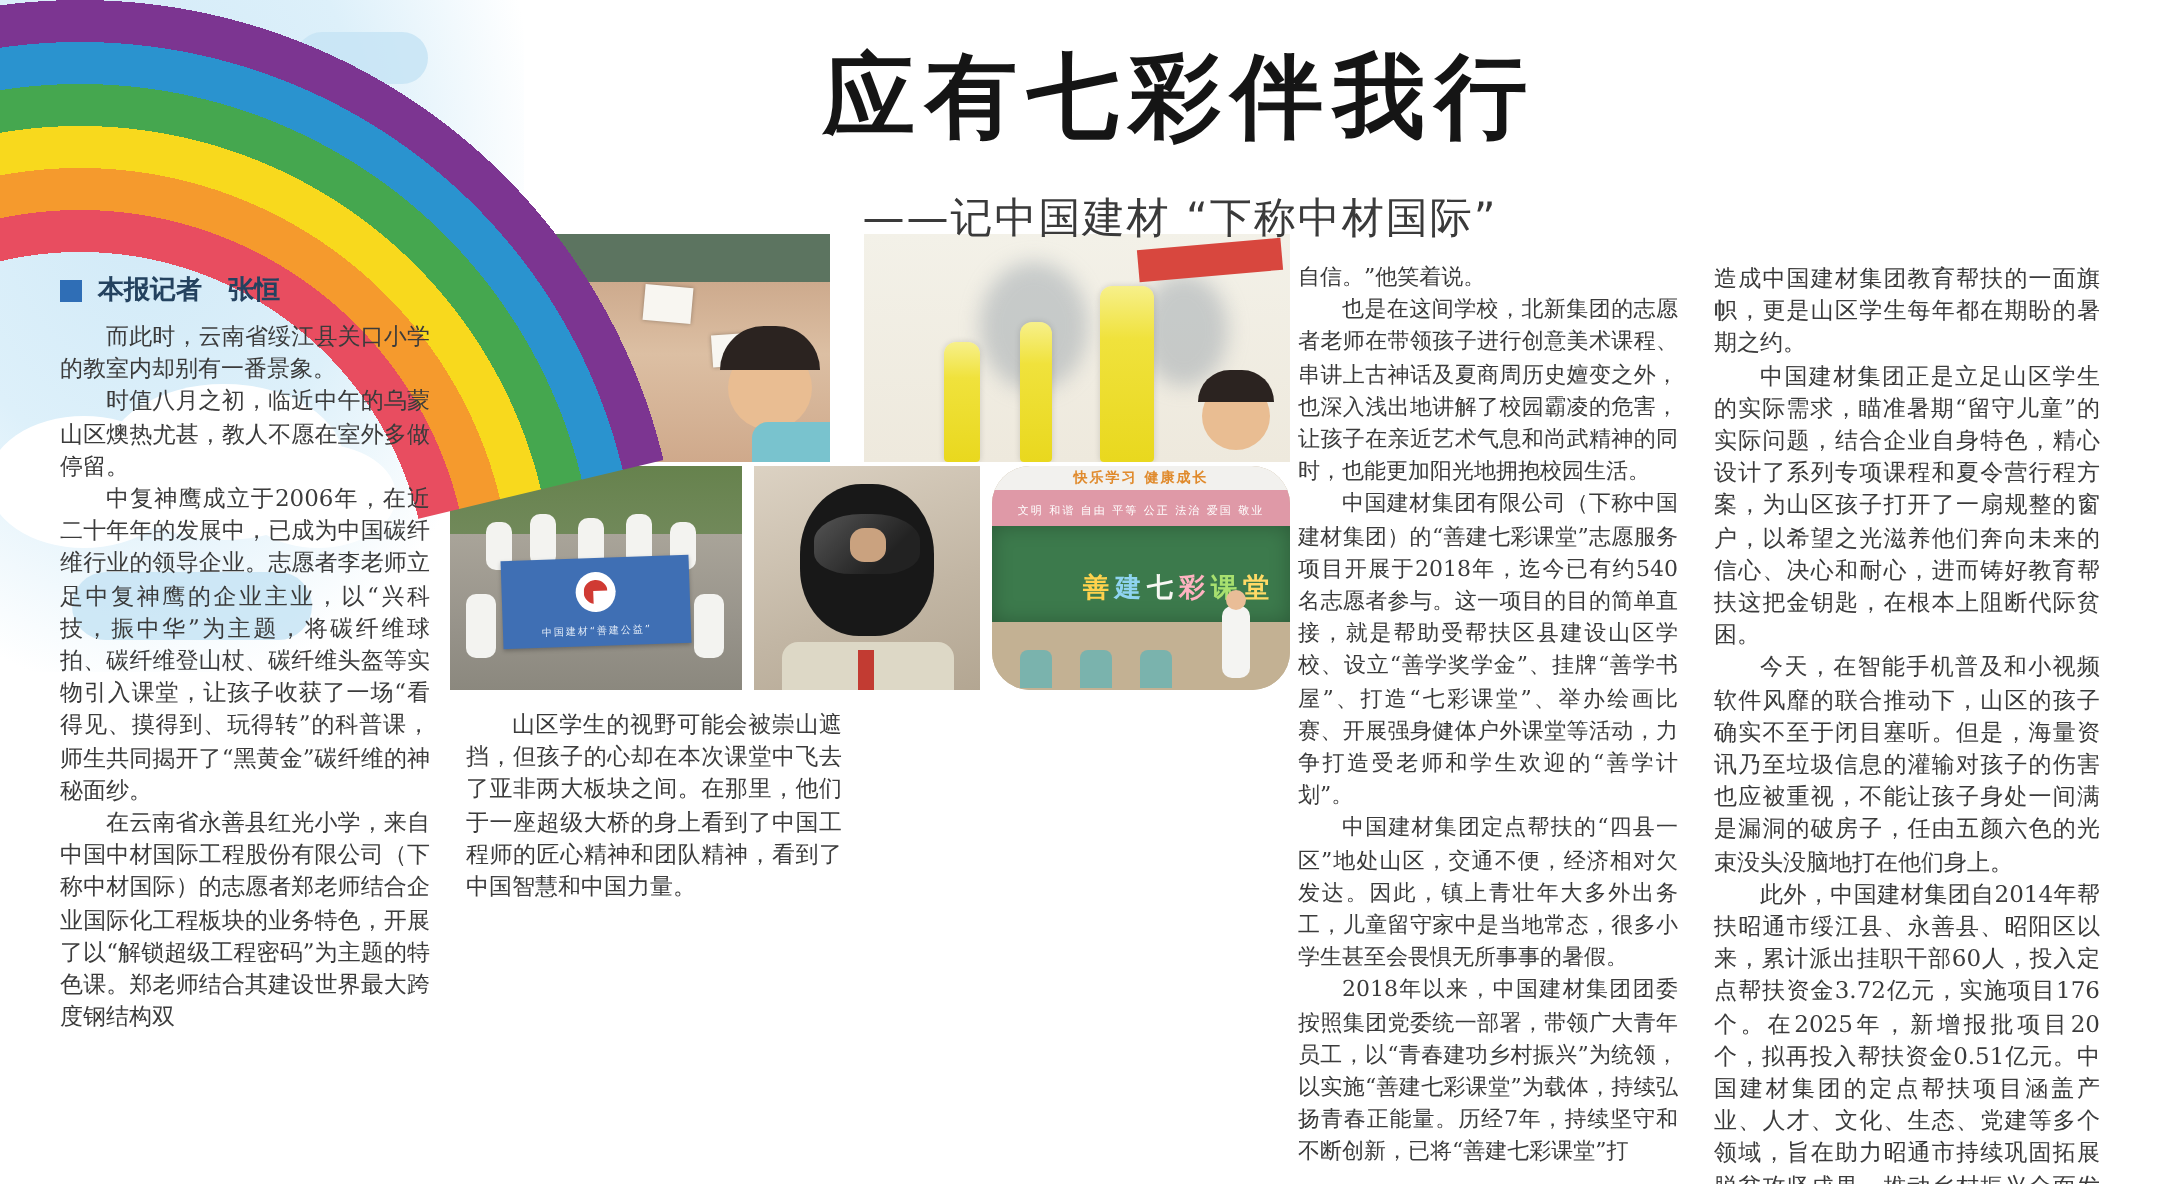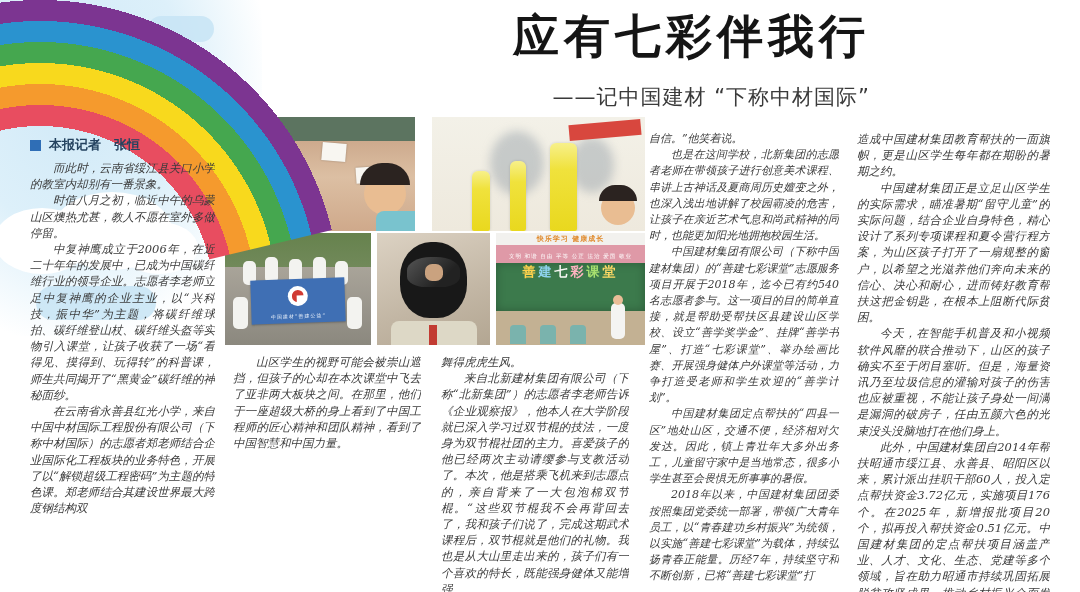--- a/index.html
+++ b/index.html
@@ -9,49 +9,49 @@
   .sky{position:absolute;left:0;top:0;width:262px;height:336px;z-index:0;
        background:radial-gradient(ellipse at 28% 26%, #d0e9f7 0%, #ddf0fa 42%, rgba(255,255,255,0) 74%);}
   .cloudb{position:absolute;background:#c7e4f4;border-radius:40px;opacity:.85;z-index:0;}
   .cloudw{position:absolute;background:#ffffff;border-radius:50%;z-index:2;}
   .rainbow{position:absolute;left:-280px;top:-20px;width:640px;height:640px;z-index:2;pointer-events:none;
        background:radial-gradient(circle at 50% 50%, rgba(0,0,0,0) 0 174px,
          #e84d60 174px 195px, #f59a2d 195px 216px, #f8d91d 216px 237px,
          #45a74f 237px 258px, #2a93cf 258px 279px, #7c3591 279px 300px, rgba(0,0,0,0) 300px);
        clip-path:polygon(0 0,100% 0,100% 38%,50% 50%,0 56%);}
   
-  .headline{position:absolute;left:310px;top:6px;width:560px;text-align:right;z-index:4;}
+  .headline{position:absolute;left:310px;top:18px;width:560px;text-align:center;z-index:4;}
   .title{margin:0;font-size:46px;font-weight:bold;color:#151515;letter-spacing:5px;}
   .subtitle{margin-top:15px;font-size:21px;color:#3a3a3a;letter-spacing:1px;
             font-family:"DejaVu Sans","Liberation Sans",sans-serif;}
   
   .byline{position:absolute;left:30px;top:136px;z-index:4;display:flex;align-items:center;gap:8px;
           font-family:Liberation Sans, sans-serif;font-size:13px;font-weight:bold;color:#24425f;}
   .byline .sq{width:11px;height:11px;background:#2f6eb6;flex:0 0 auto;}
   
   .col{position:absolute;z-index:3;font-size:11.5px;line-height:16.2px;color:#3b3b3b;
        text-align:justify;overflow:hidden;}
-  .col p{margin:0;text-indent:2em;font-style:italic;}
+  .col p{margin:0;text-indent:2em;}
   .col p.cont{text-indent:0;}
   #col0{left:30px;top:160px;width:185px;height:432px;}
   #col1{left:233px;top:354px;width:188px;height:238px;}
   #col2{left:441px;top:354px;width:188px;height:238px;}
   #col3{left:649px;top:131px;width:190px;height:461px;font-size:11px;}
   #col4{left:857px;top:131px;width:193px;height:461px;}
   
   .photo{position:absolute;z-index:1;overflow:hidden;}
   .ph-el{position:absolute;}
   #pA{left:238px;top:117px;width:177px;height:114px;
       background:linear-gradient(180deg,#5c7460 0,#5c7460 24px,#cdaa8d 24px,#dcbfa3 60px,#cfa98b 114px);}
   #pB{left:432px;top:117px;width:213px;height:114px;background:linear-gradient(180deg,#f3f1e8 0,#eee9dd 100%);}
   #pC{left:225px;top:233px;width:146px;height:112px;
       background:linear-gradient(180deg,#66824d 0,#71895a 34px,#a9a499 34px,#97938a 80px,#8b887e 112px);}
   #pD{left:377px;top:233px;width:113px;height:112px;
       background:linear-gradient(160deg,#dcd2c3 0,#c2b6a4 60%,#b3a692 100%);}
-  #pE{left:496px;top:233px;width:149px;height:112px;background:#c3b193;}
+  #pE{left:496px;top:233px;width:149px;height:112px;background:#c3b193;border-radius:19px;}
   .paper{position:absolute;background:#f8f6f1;box-shadow:0 0 2px rgba(0,0,0,.3);}
   .cylinder{position:absolute;bottom:0;background:linear-gradient(180deg,#f7f08a 0,#f0e23c 30%,#e9d81e 100%);
             border-radius:6px 6px 2px 2px;box-shadow:0 0 3px rgba(0,0,0,.15);}
   .blur-fig{position:absolute;background:rgba(135,148,160,.4);border-radius:50%;filter:blur(5px);}
   .skin{background:#e9bd92;border-radius:50%;}
   .hair{background:#2b2320;}
   .white-fig{position:absolute;background:#f3f3f0;border-radius:5px;}
   .flagC{position:absolute;left:26px;top:46px;width:94px;height:44px;background:#3f6fb4;
          transform:rotate(-2deg);box-shadow:0 1px 2px rgba(0,0,0,.25);}
   .logoC{position:absolute;left:37px;top:7px;width:20px;height:20px;background:#fff;border-radius:50%;}
@@ -63,22 +63,22 @@
           border-radius:46% 46% 44% 44%;}
   .visor{position:absolute;left:7px;top:15px;width:53px;height:30px;border-radius:45% 45% 35% 35%;
          background:linear-gradient(135deg,#555 0,#222 70%);}
   .faceD{position:absolute;left:18px;top:7px;width:18px;height:17px;background:#caa27f;border-radius:40%;}
   .bannerE{position:relative;height:30px;background:linear-gradient(180deg,#f2f1ee 0 12px,#df99a7 12px);}
   .bannerE .l1{position:absolute;top:1px;width:100%;text-align:center;
         font:bold 7px/10px "DejaVu Sans",sans-serif;letter-spacing:1px;color:#e08a2c;}
   .bannerE .l2{position:absolute;bottom:3px;width:100%;text-align:center;
         font:5.5px/7px "DejaVu Sans",sans-serif;color:#ffffff;letter-spacing:1px;}
   .boardE{position:relative;height:48px;background:#3c7a4c;box-shadow:inset 0 0 10px rgba(0,0,0,.25);}
-  .chalkE{position:absolute;top:1px;width:100%;text-align:center;
-          font:bold 13px/15px "DejaVu Sans","Liberation Sans",sans-serif;letter-spacing:3px;}
+  .chalkE{position:absolute;top:24px;width:100%;text-align:center;
+          font:bold 13px/15px "DejaVu Sans","Liberation Sans",sans-serif;letter-spacing:3px;padding-left:19px;}
   .roomE{position:relative;height:34px;background:#c3b193;}
   .chairE{position:absolute;bottom:1px;width:16px;height:19px;background:#7ab3ad;border-radius:4px 4px 0 0;}
   .teacherE{position:absolute;right:20px;top:-8px;width:14px;height:36px;background:#f4f4f2;border-radius:5px;}
   .teacherE::before{content:"";position:absolute;left:2px;top:-8px;width:10px;height:10px;
           background:#e9bd97;border-radius:50%;}
 </style>
 </head>
 <body>
 
 <div class="page">
@@ -164,24 +164,20 @@
 
   <div class="col" id="col0">
       <p>而此时，云南省绥江县关口小学的教室内却别有一番景象。</p>
       <p>时值八月之初，临近中午的乌蒙山区燠热尤甚，教人不愿在室外多做停留。</p>
       <p>中复神鹰成立于2006年，在近二十年年的发展中，已成为中国碳纤维行业的领导企业。志愿者李老师立足中复神鹰的企业主业，以“兴科技，振中华”为主题，将碳纤维球拍、碳纤维登山杖、碳纤维头盔等实物引入课堂，让孩子收获了一场“看得见、摸得到、玩得转”的科普课，师生共同揭开了“黑黄金”碳纤维的神秘面纱。</p>
       <p>在云南省永善县红光小学，来自中国中材国际工程股份有限公司（下称中材国际）的志愿者郑老师结合企业国际化工程板块的业务特色，开展了以“解锁超级工程密码”为主题的特色课。郑老师结合其建设世界最大跨度钢结构双</p>
     </div>
   <div class="col" id="col1">
       <p>山区学生的视野可能会被崇山遮挡，但孩子的心却在本次课堂中飞去了亚非两大板块之间。在那里，他们于一座超级大桥的身上看到了中国工程师的匠心精神和团队精神，看到了中国智慧和中国力量。</p>
     </div>
-  <div class="col" id="col2">
-      <p class="cont">舞得虎虎生风。</p>
-      <p>来自北新建材集团有限公司（下称“北新集团”）的志愿者李老师告诉《企业观察报》，他本人在大学阶段就已深入学习过双节棍的技法，一度身为双节棍社团的主力。喜爱孩子的他已经两次主动请缨参与支教活动了。本次，他是搭乘飞机来到志愿点的，亲自背来了一大包泡棉双节棍。“这些双节棍我不会再背回去了，我和孩子们说了，完成这期武术课程后，双节棍就是他们的礼物。我也是从大山里走出来的，孩子们有一个喜欢的特长，既能强身健体又能增强</p>
-    </div>
   <div class="col" id="col3">
       <p class="cont">自信。”他笑着说。</p>
       <p>也是在这间学校，北新集团的志愿者老师在带领孩子进行创意美术课程、串讲上古神话及夏商周历史嬗变之外，也深入浅出地讲解了校园霸凌的危害，让孩子在亲近艺术气息和尚武精神的同时，也能更加阳光地拥抱校园生活。</p>
       <p>中国建材集团有限公司（下称中国建材集团）的“善建七彩课堂”志愿服务项目开展于2018年，迄今已有约540名志愿者参与。这一项目的目的简单直接，就是帮助受帮扶区县建设山区学校、设立“善学奖学金”、挂牌“善学书屋”、打造“七彩课堂”、举办绘画比赛、开展强身健体户外课堂等活动，力争打造受老师和学生欢迎的“善学计划”。</p>
       <p>中国建材集团定点帮扶的“四县一区”地处山区，交通不便，经济相对欠发达。因此，镇上青壮年大多外出务工，儿童留守家中是当地常态，很多小学生甚至会畏惧无所事事的暑假。</p>
       <p>2018年以来，中国建材集团团委按照集团党委统一部署，带领广大青年员工，以“青春建功乡村振兴”为统领，以实施“善建七彩课堂”为载体，持续弘扬青春正能量。历经7年，持续坚守和不断创新，已将“善建七彩课堂”打</p>
     </div>
   <div class="col" id="col4">
       <p class="cont">造成中国建材集团教育帮扶的一面旗帜，更是山区学生每年都在期盼的暑期之约。</p>
       <p>中国建材集团正是立足山区学生的实际需求，瞄准暑期“留守儿童”的实际问题，结合企业自身特色，精心设计了系列专项课程和夏令营行程方案，为山区孩子打开了一扇规整的窗户，以希望之光滋养他们奔向未来的信心、决心和耐心，进而铸好教育帮扶这把金钥匙，在根本上阻断代际贫困。</p>

